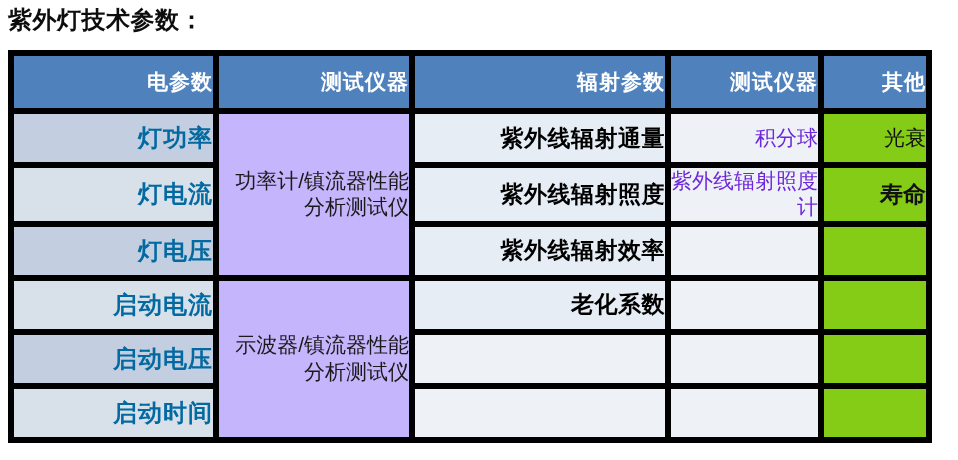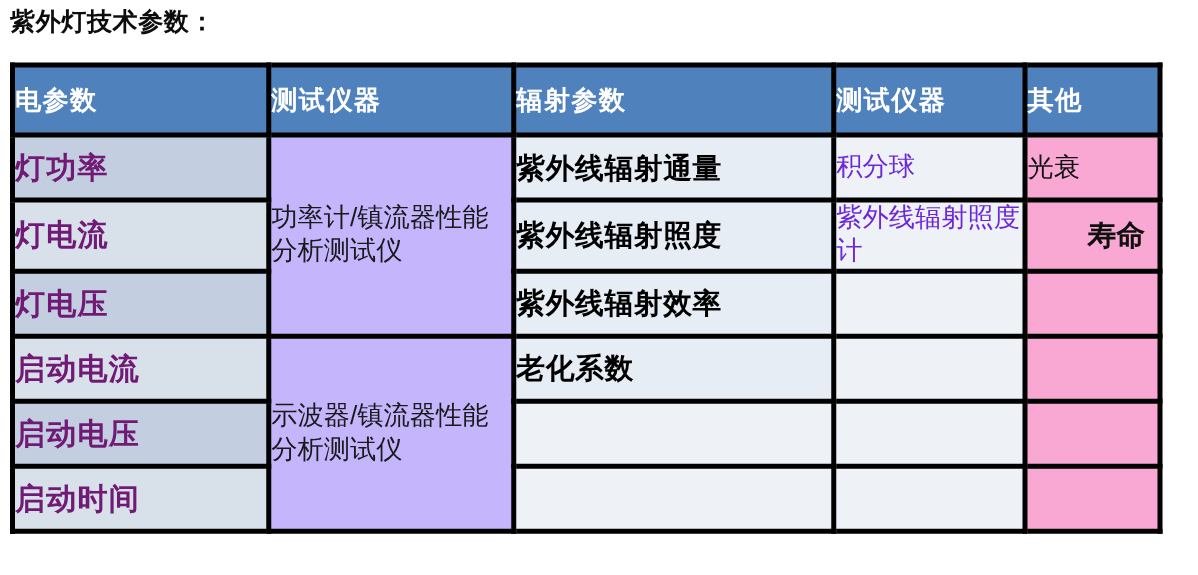--- a/index.html
+++ b/index.html
@@ -19,40 +19,40 @@
     position: absolute;
     left: 0;
     top: 0;
     width: 958px;
     height: 460px;
   }
   .caption {
     position: absolute;
     left: 8px;
     top: 4px;
-    font-size: 20px;
+    font-size: 24px;
     font-weight: bold;
     letter-spacing: 0.5px;
     color: #0d0d0d;
   }
   .table-wrap {
     position: absolute;
     left: 8px;
     top: 50px;
     width: 918px;
   }
   table.spec {
     border-collapse: collapse;
     table-layout: fixed;
     width: 918px;
   }
   table.spec td, table.spec th {
-    border: 4px solid #000000;
+    border: 6px solid #000000;
     padding: 0;
-    text-align: left;
+    text-align: right;
     vertical-align: middle;
   }
   thead th {
     background: #4f81bd;
     color: #ffffff;
     font-size: 21px;
     font-weight: bold;
     height: 52px;
     letter-spacing: 1px;
   }
@@ -60,21 +60,21 @@
   .c2 { width: 196px; }
   .c3 { width: 256px; }
   .c4 { width: 153px; }
   .c5 { width: 108px; }
 
   td.col1 {
     background: #c3cfe0;
     font-size: 24px;
     font-weight: bold;
     height: 48px;
-    color: #701a75;
+    color: #0369a1;
     letter-spacing: 1px;
   }
   td.col1.alt {
     background: #d8e0ea;
     margin-top: 12px;
   }
   td.col2 {
     background: #c4b5fd;
     font-size: 21px;
     color: #1a1a1a;
@@ -91,21 +91,21 @@
   td.col3.empty {
     background: #eef2f7;
   }
   td.col4 {
     background: #eef2f7;
     font-size: 21px;
     color: #6d28d9;
     line-height: 1.25;
   }
   td.col5 {
-    background: #f9a8d4;
+    background: #84cc16;
     font-size: 21px;
     color: #101010;
   }
   td.col5.bold {
     font-weight: bold;
     font-size: 23px;
     padding-left: 48px;
   }
   .cellpad {
     padding: 4px 6px;

